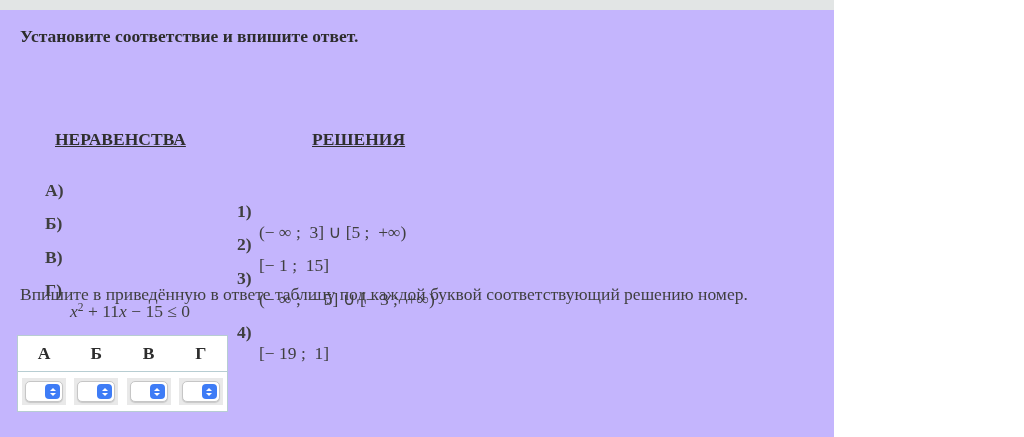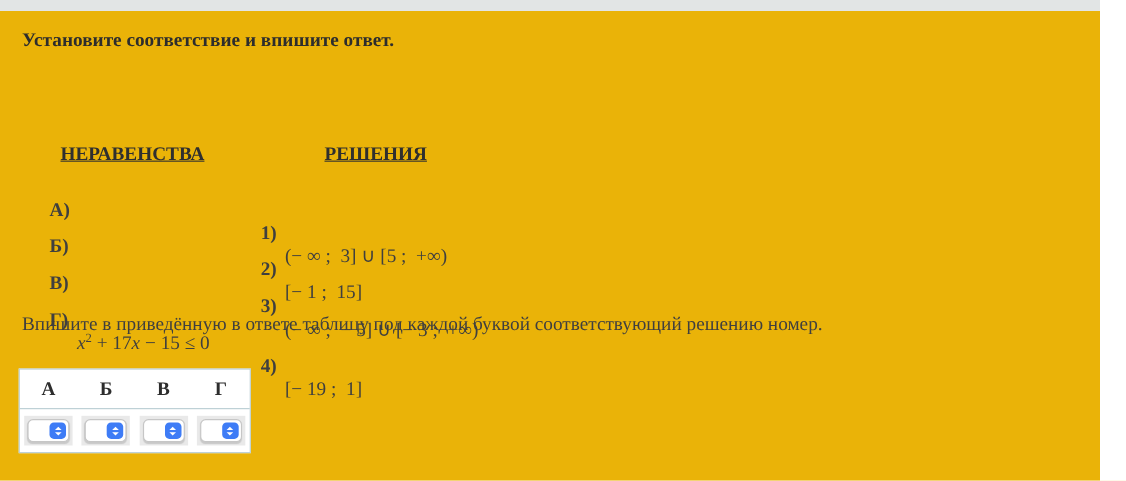--- a/index.html
+++ b/index.html
@@ -1,19 +1,19 @@
 <!DOCTYPE html>
 <html><head>
 <meta charset="utf-8">
 <style>
   html, body { margin: 0; padding: 0; background: #ffffff; }
   .page {
     position: relative;
-    width: 1000px; height: 437px;
-    background: #eab308;
+    width: 834px; height: 437px;
+    background: #c4b5fd;
     font-family: "Liberation Serif", serif;
     color: #3d3d3d;
     overflow: hidden;
   }
   .topbar {
     position: absolute; left: 0; top: 0;
     width: 1024px; height: 10px;
     background: #e2e5e5;
   }
   .title {
@@ -26,21 +26,21 @@
     width: 1002px;
     font-size: 17.5px; line-height: 27px; color: #3f3f3f;
   }
   .col-head {
     position: absolute; top: 129px;
     font-size: 17.5px; font-weight: bold;
     text-decoration: underline;
     color: #2f2f2f; white-space: pre;
   }
   .col-head.left  { left: 55px; text-align: center; }
-  .col-head.right { left: 295px; }
+  .col-head.right { left: 312px; }
 
   .mrow {
     position: absolute; left: 0; width: 1024px; height: 27px;
     font-size: 17.5px; white-space: pre; color: #3f3f3f;
   }
   .mrow .rlabel { position: absolute; left: 45px; font-weight: bold; }
   .mrow .expr   { position: absolute; left: 70px; }
   .mrow .expr i { font-style: italic; font-family: "Liberation Serif", serif; }
   .mrow .expr sup { font-size: 11.5px; line-height: 0; vertical-align: 6px; }
   .mrow .snum   { position: absolute; left: 237px; font-weight: bold; }
@@ -136,21 +136,21 @@
   </div>
 
   <div class="mrow" style="top:226px">
     <span class="rlabel">В)</span>
     <span class="snum">3)</span>
     <span class="sol">(− ∞ ;  − 5] ∪ [− 3 ;  +∞)</span>
   </div>
 
   <div class="mrow" style="top:259px">
     <span class="rlabel">Г)</span>
-    <span class="expr"><i>x</i><sup>2</sup><span> + 17</span><i>x</i><span> − 15 ≤ 0</span></span>
+    <span class="expr"><i>x</i><sup>2</sup><span> + 11</span><i>x</i><span> − 15 ≤ 0</span></span>
     <span class="snum">4)</span>
     <span class="sol">[− 19 ;  1]</span>
   </div>
 
   <div class="footer-instr">Впишите в приведённую в ответе таблицу под каждой буквой соответствующий решению номер.</div>
 
   <div class="atable">
     <div class="at-header">
       <div class="at-col">А</div>
       <div class="at-col">Б</div>

